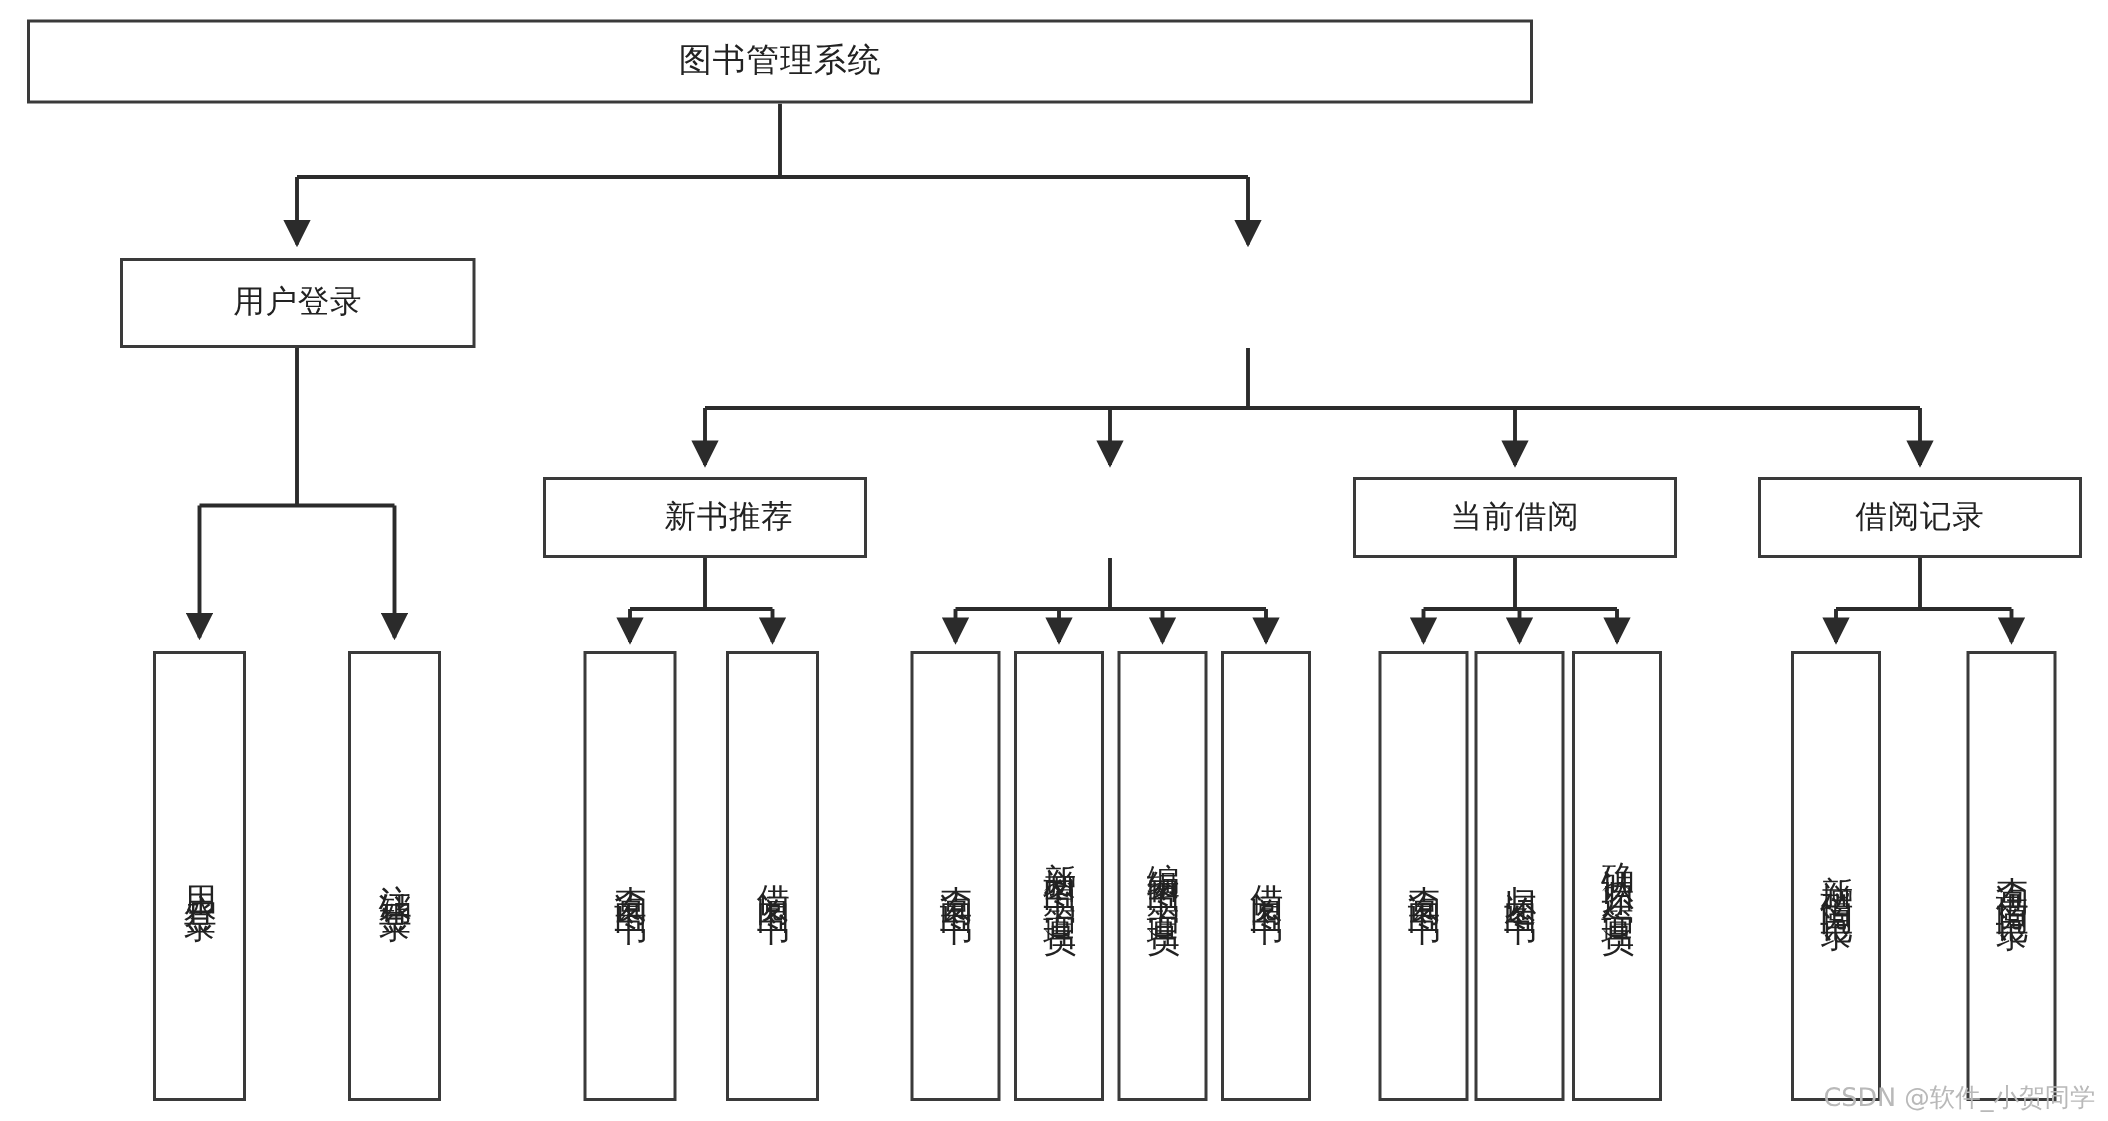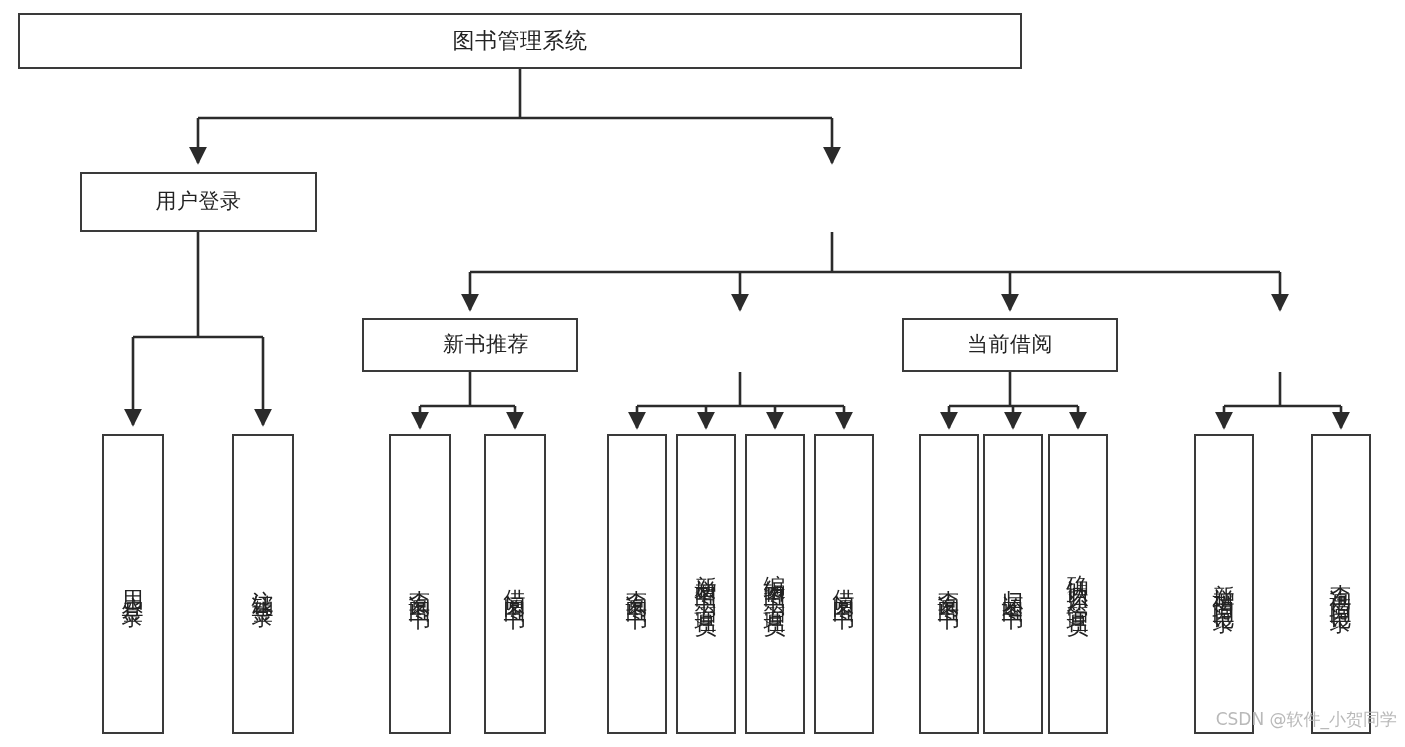--- a/index.html
+++ b/index.html
@@ -58,21 +58,21 @@
     text-orientation: upright;
     font-size: 22px;
     line-height: 1.05;
     letter-spacing: 6px;
     white-space: nowrap;
     max-height: 100%;
   }
   #watermark {
     position: absolute;
     right: 8px;
-    bottom: 16px;
+    bottom: 4px;
     font-size: 17px;
     color: #b9b9b9;
     z-index: 3;
     white-space: nowrap;
     font-family: "DejaVu Sans", "Liberation Sans", sans-serif;
   }
 </style>
 </head>
 <body>
 
@@ -135,20 +135,23 @@
   <div class="node horiz" style="left:80px; top:172px; width:237px; height:60px;">
     <span class="label">用户登录</span>
   </div>
 
   <div class="node horiz" style="left:362px; top:318px; width:216px; height:54px;padding-left:32px;">
     <span class="label">新书推荐</span>
   </div>
   <div class="node horiz" style="left:902px; top:318px; width:216px; height:54px;">
     <span class="label">当前借阅</span>
   </div>
+  <div class="node horiz" style="left:1172px; top:318px; width:216px; height:54px;">
+    <span class="label">借阅记录</span>
+  </div>
 
   <div class="node vert" style="left:102px; top:434px; width:62px; height:300px;">
     <span class="label">用户登录</span>
   </div>
   <div class="node vert" style="left:232px; top:434px; width:62px; height:300px;">
     <span class="label">注销登录</span>
   </div>
 
   <div class="node vert" style="left:389px; top:434px; width:62px; height:300px;">
     <span class="label">查询图书</span>

